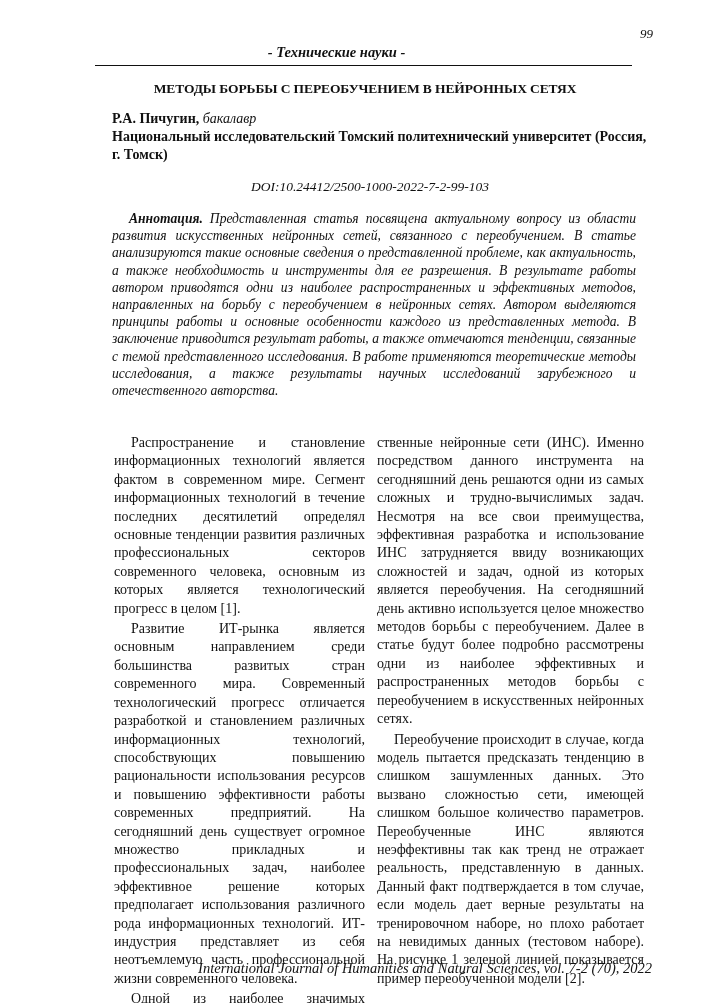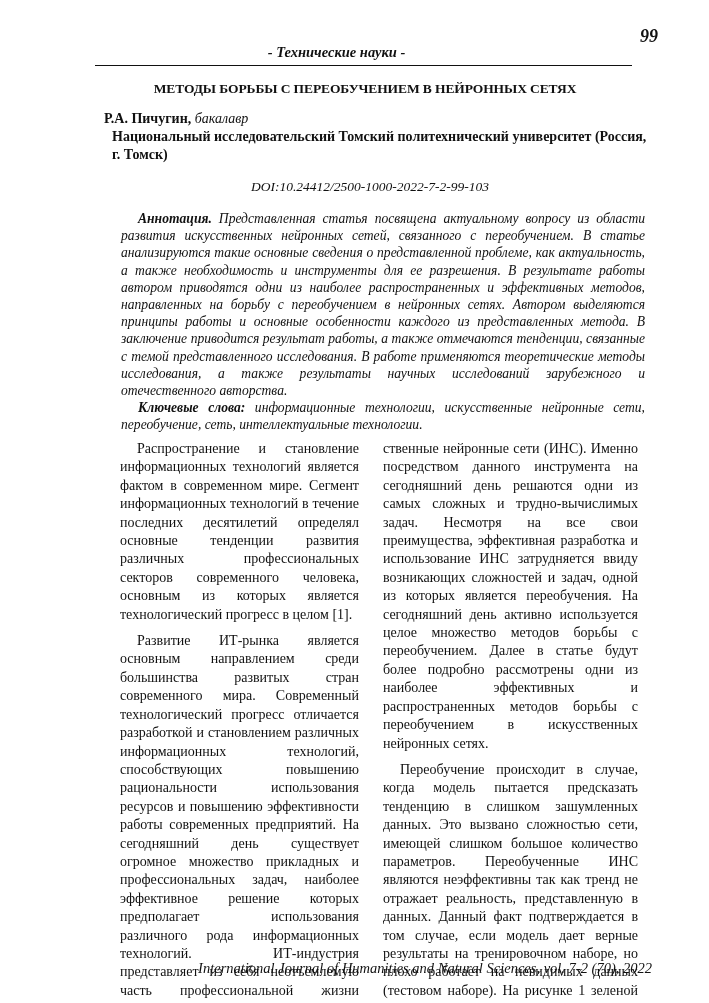--- a/index.html
+++ b/index.html
@@ -1,30 +1,30 @@
 <!DOCTYPE html>
 <html><head>
 <meta charset="utf-8">
 <style>
   html, body { margin: 0; padding: 0; background: #ffffff; }
   body { width: 709px; height: 1003px; position: relative; overflow: hidden; color: #111; font-family: "Liberation Serif", serif; }
-  .page-num { position: absolute; top: 26px; left: 640px; font-size: 18px; font-weight: bold; font-style: italic; }
+  .page-num { position: absolute; top: 26px; left: 640px; font-size: 13px; font-weight: normal; font-style: italic; }
   .section { position: absolute; top: 44px; left: 0; width: 673px; text-align: center; font-size: 14.5px; font-weight: bold; font-style: italic; }
   .rule { position: absolute; top: 65px; left: 95px; width: 537px; border-top: 1.3px solid #111; }
   .title { position: absolute; top: 81px; left: 0; width: 730px; text-align: center; font-size: 13.5px; font-weight: bold; letter-spacing: -0.1px; }
-  .author { position: absolute; top: 110px; left: 104px; font-size: 14px; line-height: 18px; }
+  .author { position: absolute; top: 110px; left: 112px; font-size: 14px; line-height: 18px; }
   .author b { font-weight: bold; }
   .author i { font-weight: normal; }
   .affil { position: absolute; top: 128px; left: 112px; width: 540px; font-size: 14px; line-height: 18px; font-weight: bold; }
   .doi { position: absolute; top: 179px; left: 0; width: 740px; text-align: center; font-size: 13.5px; font-style: italic; }
-  .abstract { position: absolute; top: 210px; left: 112px; width: 524px; font-size: 13.6px; line-height: 17.2px; font-style: italic; text-align: justify; hyphens: manual; margin-left: 9px; }
+  .abstract { position: absolute; top: 210px; left: 112px; width: 524px; font-size: 13.6px; line-height: 17.2px; font-style: italic; text-align: justify; hyphens: manual; }
   .abstract p { margin: 0; text-indent: 17px; }
   .abstract b { font-weight: bold; }
   .col { position: absolute; top: 432px; width: 255px; font-size: 14px; line-height: 18.4px; text-align: justify; }
-  .col p { margin: 8px; text-indent: 17px; }
+  .col p { margin: 2px; text-indent: 17px; }
   .col p.cont { text-indent: 0; }
   .col-left { left: 112px; }
   .col-right { left: 375px; width: 271px; }
   .footer { position: absolute; top: 960px; left: 192px; width: 460px; text-align: right; font-size: 14.5px; font-style: italic; }
 </style>
 </head>
 <body>
 
 <div class="page-num">99</div>
 <div class="section">- Технические науки -</div>
@@ -38,24 +38,20 @@
 </div>
 <div class="affil">Национальный исследовательский Томский политехнический университет (Россия, г. Томск)</div>
 
 <div class="doi">DOI:10.24412/2500-1000-2022-7-2-99-103</div>
 
 <div class="abstract">
   <p>
     <b>Аннотация.</b>
     <span>Представленная статья посвящена актуальному вопросу из области развития искусственных нейронных сетей, связанного с переобучением. В статье анализируются такие основные сведения о представленной проблеме, как актуальность, а также необходимость и инструменты для ее разрешения. В результате работы автором приводятся одни из наиболее распространенных и эффективных методов, направленных на борьбу с переобучением в нейронных сетях. Автором выделяются принципы работы и основные особенности каждого из представленных метода. В заключение приводится результат работы, а также отмечаются тенденции, связанные с темой представленного исследования. В работе применяются теоретические методы исследования, а также результаты научных исследований зарубежного и отечественного авторства.</span>
   </p>
-  <p>
-    <b>Ключевые слова:</b>
-    <span>информационные технологии, искусственные нейронные сети, переобучение, сеть, интеллектуальные технологии.</span>
-  </p>
 </div>
 
 <div class="col col-left">
   <p>Распространение и становление информационных технологий является фактом в современном мире. Сегмент информационных технологий в течение последних десятилетий определял основные тенденции развития различных профессиональных секторов современного человека, основным из которых является технологический прогресс в целом [1].</p>
   <p>Развитие ИТ-рынка является основным направлением среди большинства развитых стран современного мира. Современный технологический прогресс отличается разработкой и становлением различных информационных технологий, способствующих повышению рациональности использования ресурсов и повышению эффективности работы современных предприятий. На сегодняшний день существует огромное множество прикладных и профессиональных задач, наиболее эффективное решение которых предполагает использования различного рода информационных технологий. ИТ-индустрия представляет из себя неотъемлемую часть профессиональной жизни современного человека.</p>
   <p>Одной из наиболее значимых технологий из данной отрасли являются искус-</p>
 </div>
 
 <div class="col col-right">
   <p class="cont">ственные нейронные сети (ИНС). Именно посредством данного инструмента на сегодняшний день решаются одни из самых сложных и трудно-вычислимых задач. Несмотря на все свои преимущества, эффективная разработка и использование ИНС затрудняется ввиду возникающих сложностей и задач, одной из которых является переобучения. На сегодняшний день активно используется целое множество методов борьбы с переобучением. Далее в статье будут более подробно рассмотрены одни из наиболее эффективных и распространенных методов борьбы с переобучением в искусственных нейронных сетях.</p>

